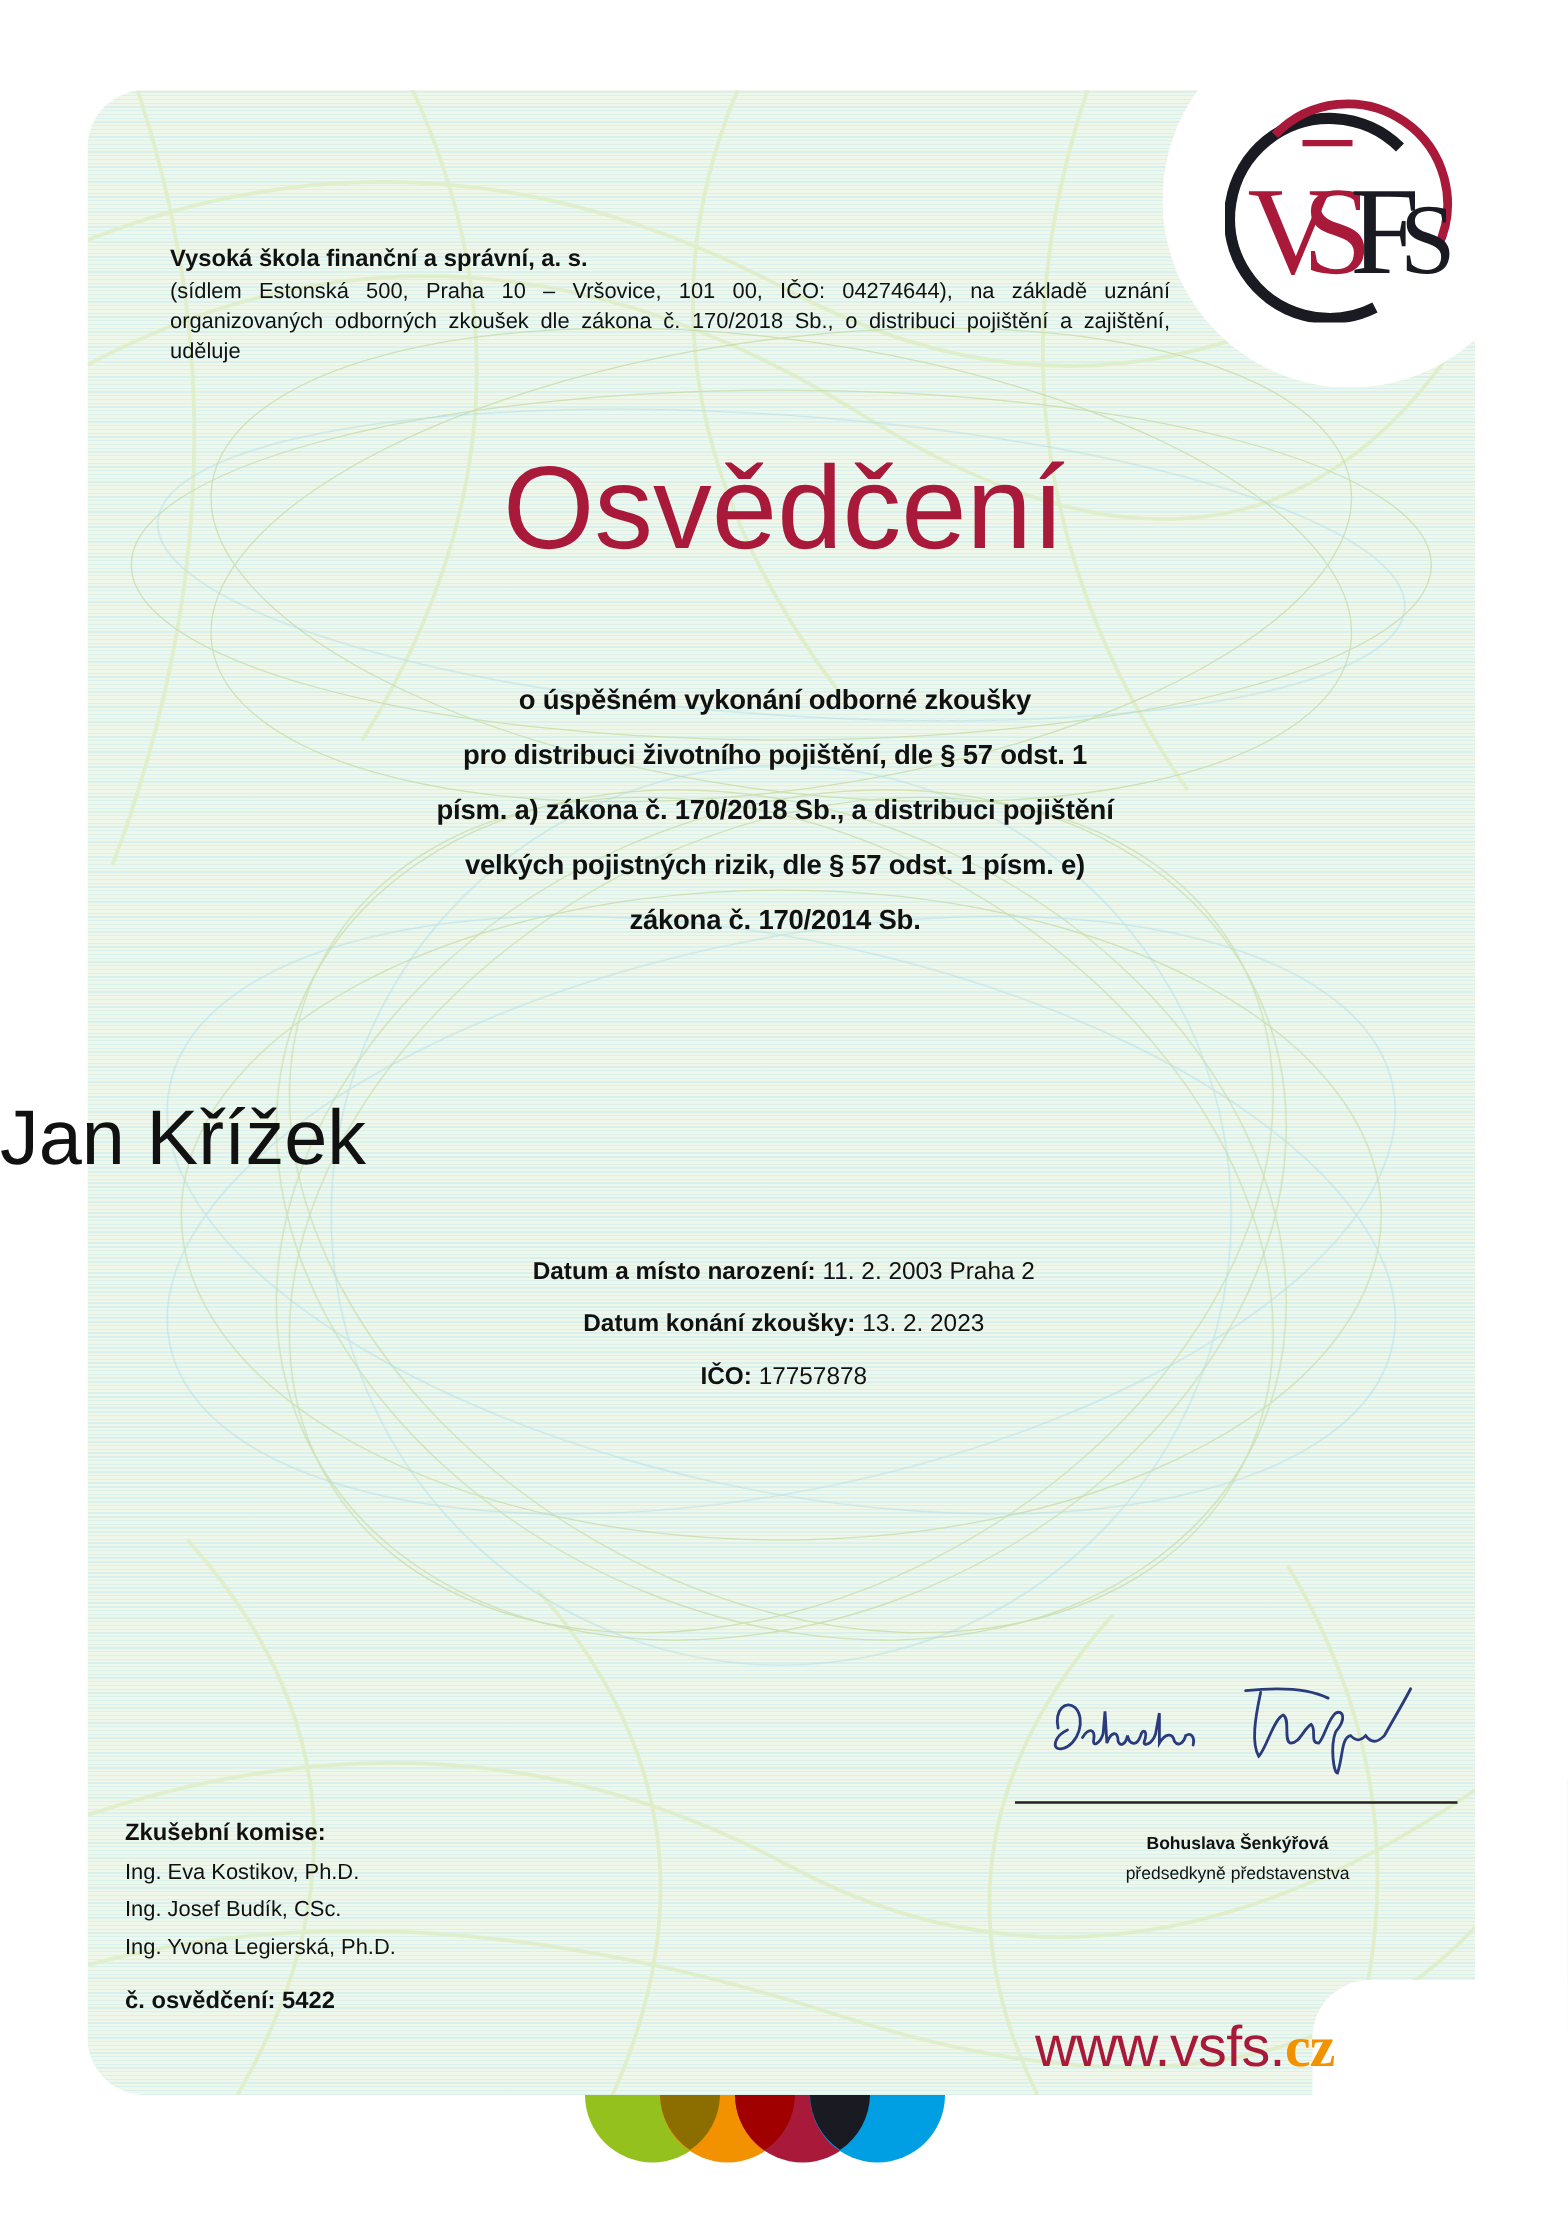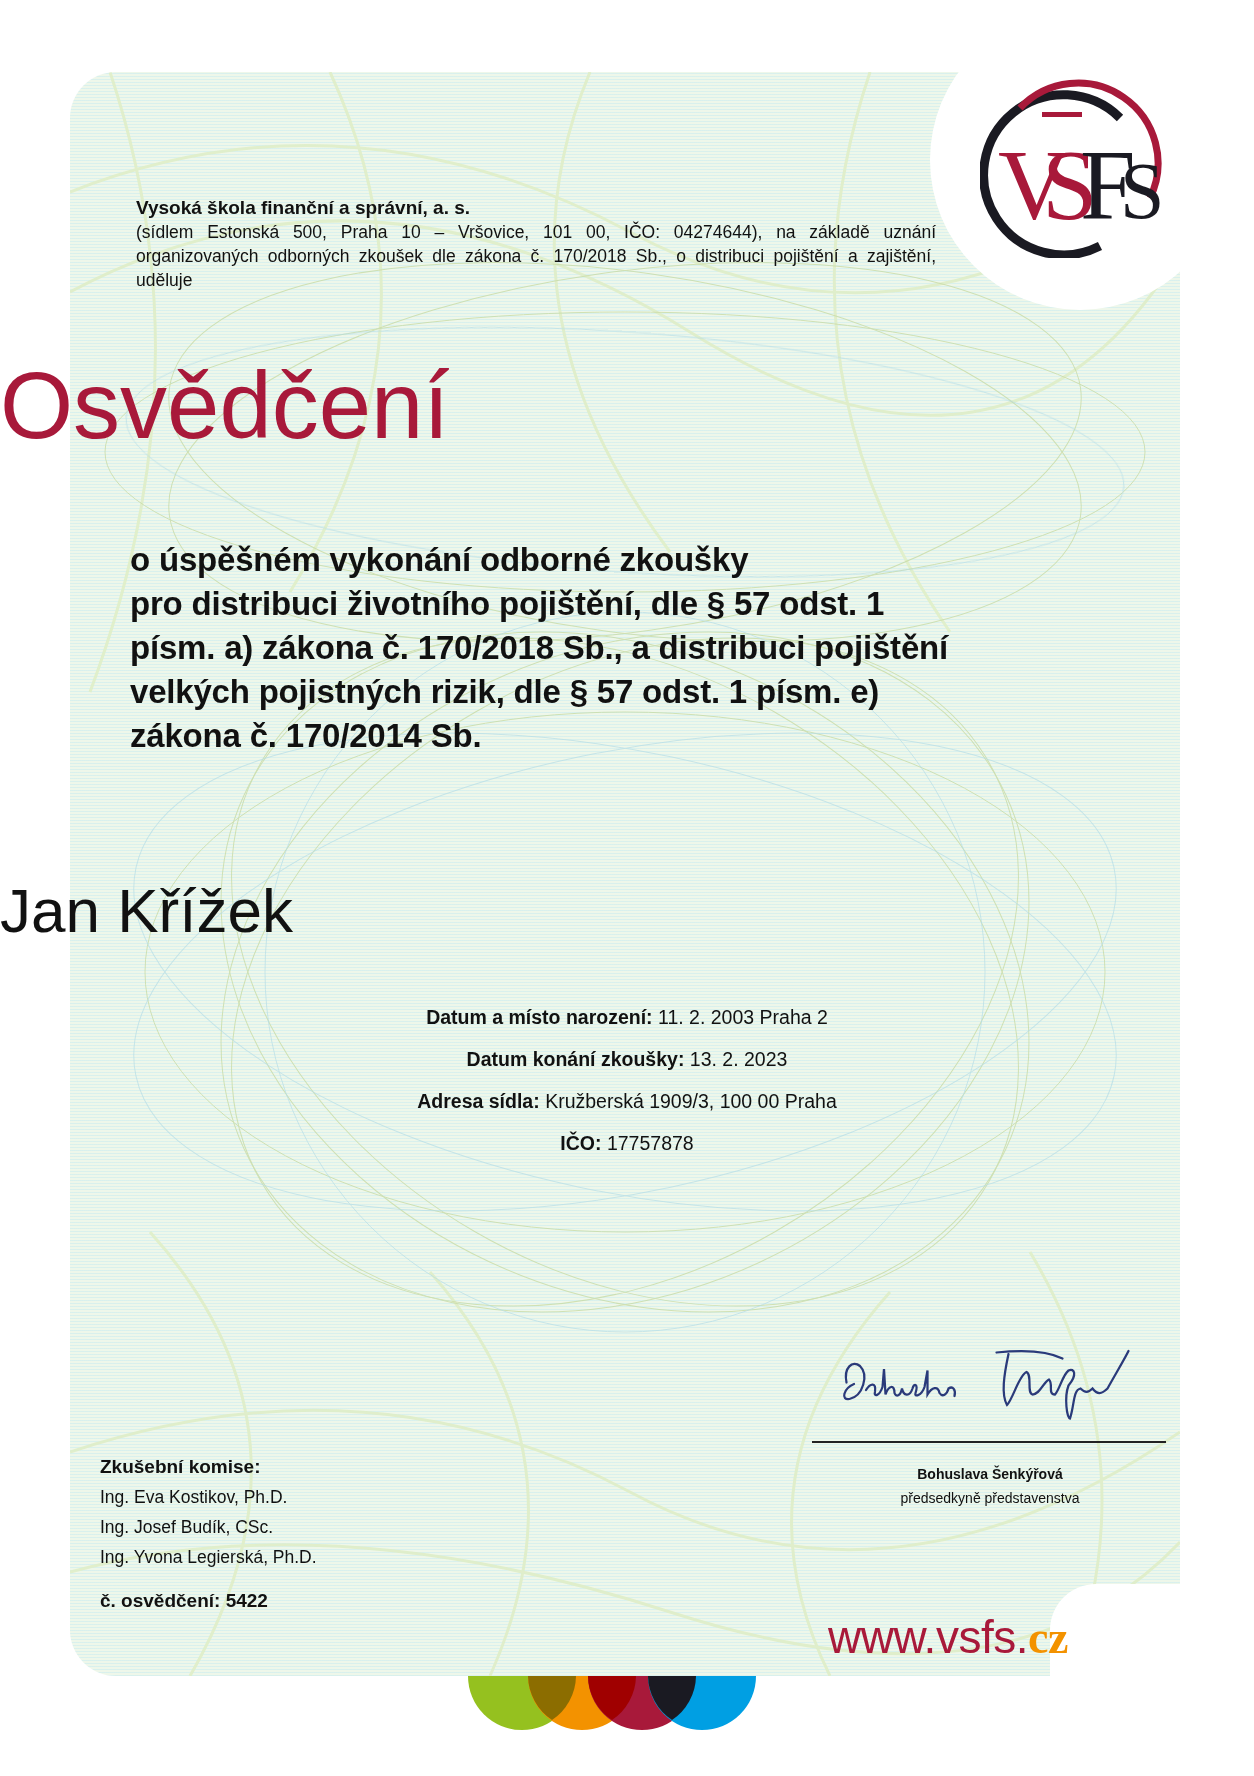--- a/index.html
+++ b/index.html
@@ -26,26 +26,26 @@
       position: absolute; left: 980px; top: 78px; width: 200px; height: 180px;
     }
     .notch {
       position: absolute; left: 1050px; top: 1584px; width: 260px; height: 220px;
       background: #ffffff; border-radius: 46px 0 0 0;
     }
     .issuer { position: absolute; left: 120px; top: 196px; width: 800px; font-size: 17.5px; line-height: 24px; margin-left: 16px; }
     .issuer .org { font-weight: bold; font-size: 19px; }
     .issuer .desc { text-align: justify; text-align-last: left; }
     .title {
-      position: absolute; left: 0; width: 1254px; top: 356px; text-align: left;
+      position: absolute; left: 0; width: 1254px; top: 356px; text-align: center;
       font-size: 94px; color: #a8193a; line-height: 100px;
     }
     .subtitle {
-      position: absolute; left: 130px; width: 980px; top: 538px; 
-      font-weight: bold; font-size: 33px; line-height: 44px; letter-spacing: -0.2px;
+      position: absolute; left: 130px; width: 980px; top: 538px; text-align: center;
+      font-weight: bold; font-size: 22px; line-height: 44px; letter-spacing: -0.2px;
     }
     .holder {
       position: absolute; left: 0; width: 1254px; top: 876px; text-align: left;
       font-size: 62px; line-height: 70px;
     }
     .details { position: absolute; left: 0; width: 1254px; top: 996px; text-align: center; font-size: 19.5px; line-height: 42px; }
     .details b { font-weight: bold; }
     .commission { position: absolute; left: 100px; top: 1452px; font-size: 17.5px; line-height: 30px; }
     .commission .head { font-weight: bold; font-size: 19px; }
     .sig-area { position: absolute; left: 760px; top: 1330px; width: 420px; }
@@ -122,21 +122,20 @@
   <div>písm. a) zákona č. 170/2018 Sb., a distribuci pojištění</div>
   <div>velkých pojistných rizik, dle § 57 odst. 1 písm. e)</div>
   <div>zákona č. 170/2014 Sb.</div>
 </div>
 
 <div class="holder">Jan Křížek</div>
 
 <div class="details">
   <div><b>Datum a místo narození:</b> <span>11. 2. 2003 Praha 2</span></div>
   <div><b>Datum konání zkoušky:</b> <span>13. 2. 2023</span></div>
-  <div><b>Adresa sídla:</b> <span>Kružberská 1909/3, 100 00 Praha</span></div>
   <div><b>IČO:</b> <span>17757878</span></div>
 </div>
 
 <div class="commission">
   <div class="head">Zkušební komise:</div>
   <div>Ing. Eva Kostikov, Ph.D.</div>
   <div>Ing. Josef Budík, CSc.</div>
   <div>Ing. Yvona Legierská, Ph.D.</div>
 </div>
 

